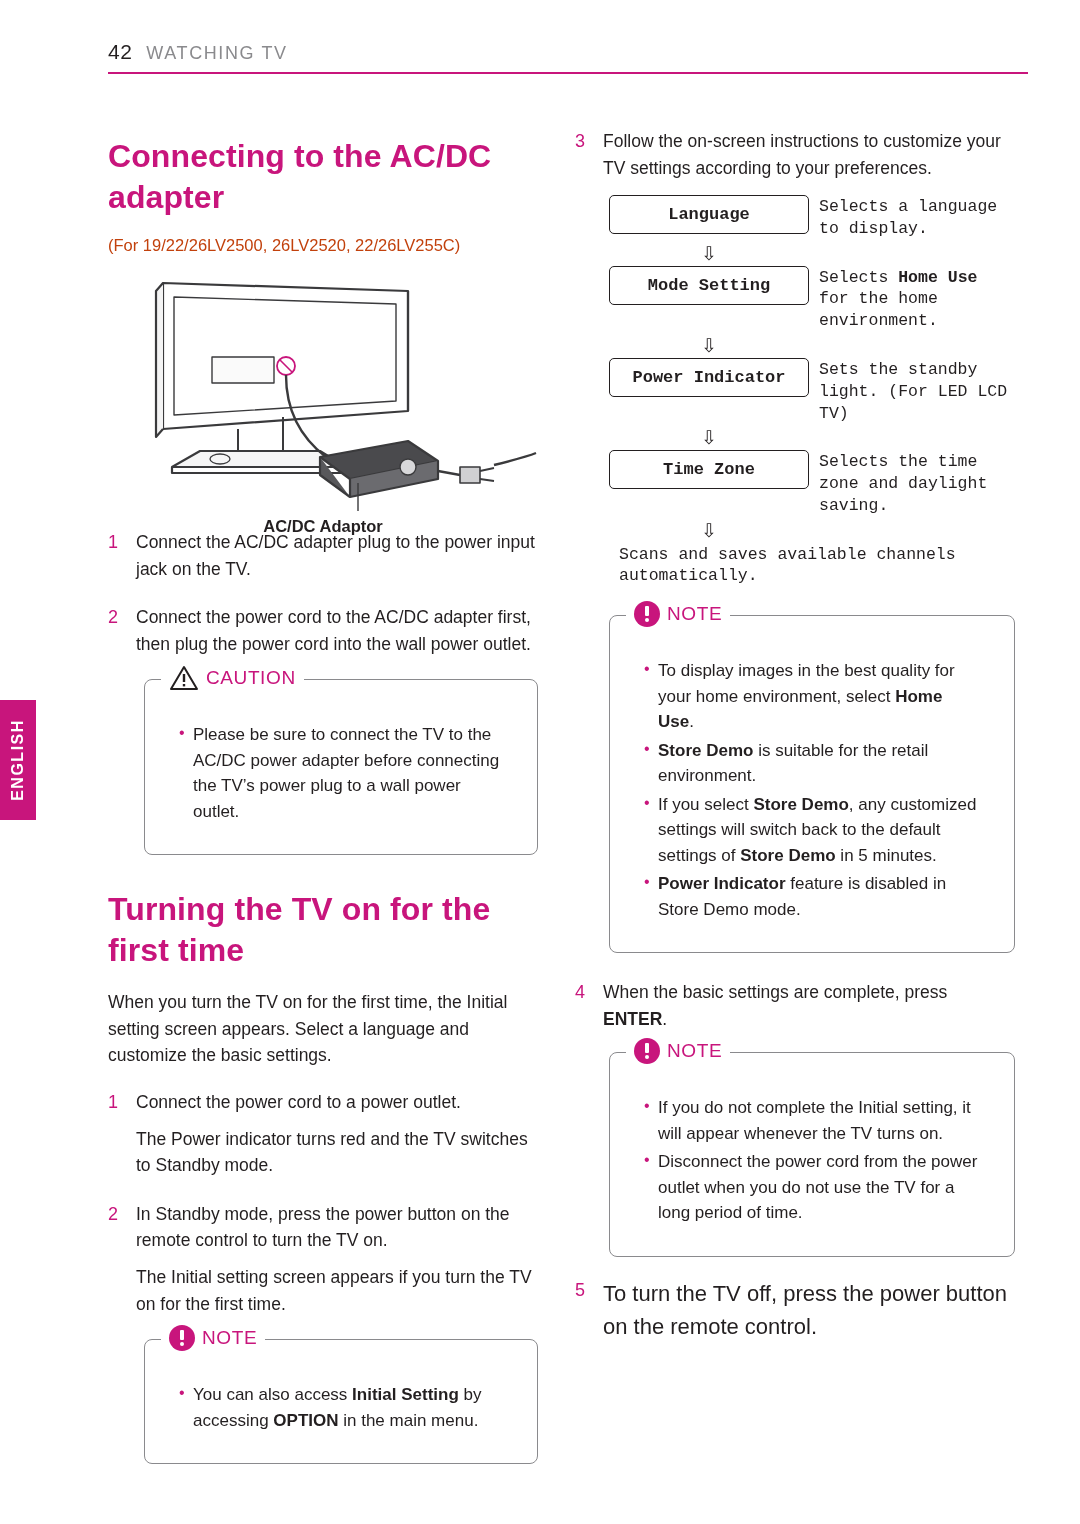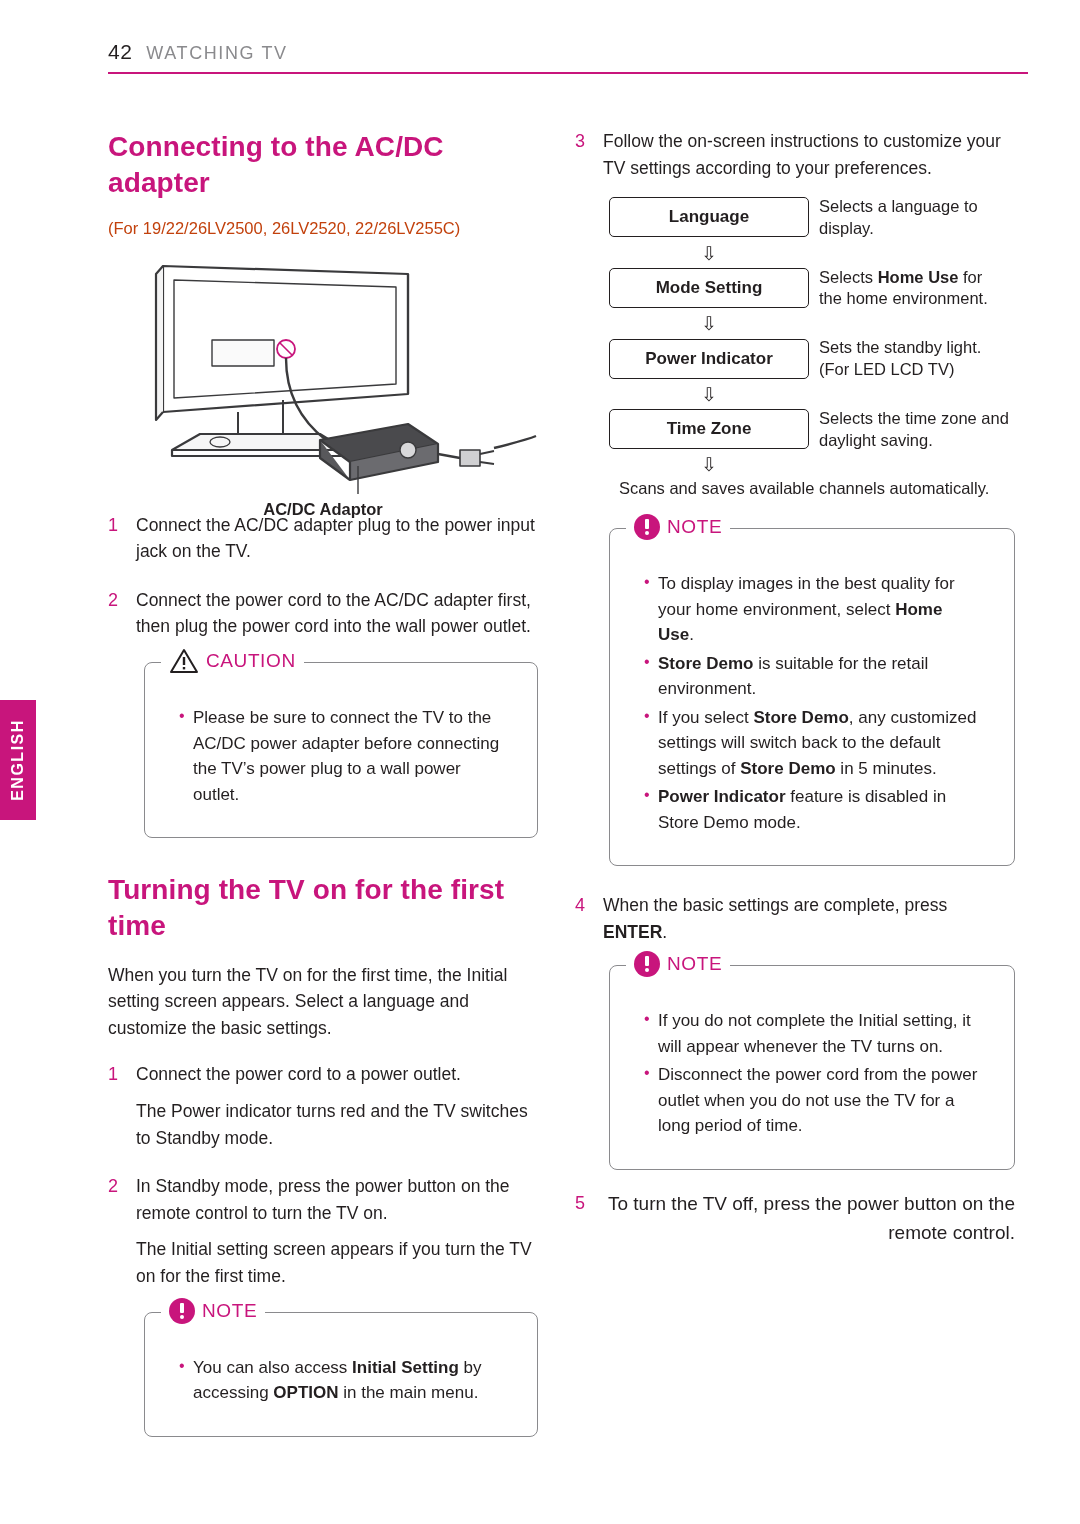--- a/index.html
+++ b/index.html
@@ -30,22 +30,22 @@
     position: absolute; left: 50%; top: 50%;
     transform: translate(-50%,-50%) rotate(-90deg);
     white-space: nowrap; font-size: 16px; font-weight: bold; letter-spacing: 1.5px;
   }
 
   
   .col-left { position: absolute; left: 108px; top: 120px; width: 430px; }
   .col-right { position: absolute; left: 575px; top: 128px; width: 440px; }
 
   h1.sect {
-    color: #c8157c; font-size: 28px; font-weight: bold; line-height: 1.28;
-    margin: 9px 0 18px 0; letter-spacing: .1px;
+    color: #c8157c; font-size: 32px; font-weight: bold; line-height: 1.28;
+    margin: 16px 0 18px 0; letter-spacing: .1px;
   }
   h1.sect.second { margin-top: 34px; }
 
   .model-line { font-size: 16.5px; color: #c2410c; margin: 0 0 6px 0; }
 
   
   .tv-fig { position: relative; width: 430px; height: 250px; margin: 4px 0 0 0; }
   .fig-caption { text-align: center; font-size: 16.5px; font-weight: bold; margin-top: 2px; }
 
   
@@ -84,21 +84,21 @@
   .legend-label { color: #c8157c; font-size: 19px; letter-spacing: .6px; }
   .bullets { margin: 16px; padding: 0; list-style: none; }
   .bullets li { font-size: 17px; line-height: 1.5; position: relative; padding-left: 14px; margin-bottom: 3px; }
   .bullets li::before {
     content: "•"; position: absolute; left: 0; top: -1px; color: #c8157c; font-size: 16px;
   }
   .box.caution { margin-left: 36px; }
 
   
   .flow { margin: 14px 0 0 34px; width: 400px; }
-  .flow-row { display: flex; align-items: center; }
+  .flow-row { display: flex; align-items: flex-start; font-family: Liberation Mono, monospace; }
   .flow-box {
     width: 200px; border: 1.6px solid #231f20; border-radius: 5px;
     text-align: center; font-size: 17px; font-weight: bold; padding: 9px 0 9px 0;
     background: #fff;
   }
   .flow-desc { font-size: 16.5px; line-height: 1.32; padding-left: 10px; flex: 1; padding-top: 1px; }
   .flow-arrow { width: 200px; text-align: center; color: #231f20; font-size: 19px; line-height: 1.0; padding: 4px 0 3px 0; }
 
   .note-right { margin-left: 34px; }
 
@@ -300,19 +300,19 @@
         <span class="legend-label">NOTE</span>
       </div>
       <ul class="bullets">
         <li>If you do not complete the Initial setting, it will appear whenever the TV turns on.</li>
         <li>Disconnect the power cord from the power outlet when you do not use the TV for a long period of time.</li>
       </ul>
     </div>
 
     <div class="final-step">
       <div class="num" style="color:#c8157c;font-size:18px;min-width:16px;line-height:1.52;">5</div>
-      <div class="txt" style="font-size:19px;line-height:1.52;text-align:right;">
+      <div class="txt" style="font-size:22px;line-height:1.52;">
           <p style="margin:0;">To turn the TV off, press the power button on the remote control.</p>
         </div>
     </div>
 
   </div>
 </div>
 
 </body></html>

